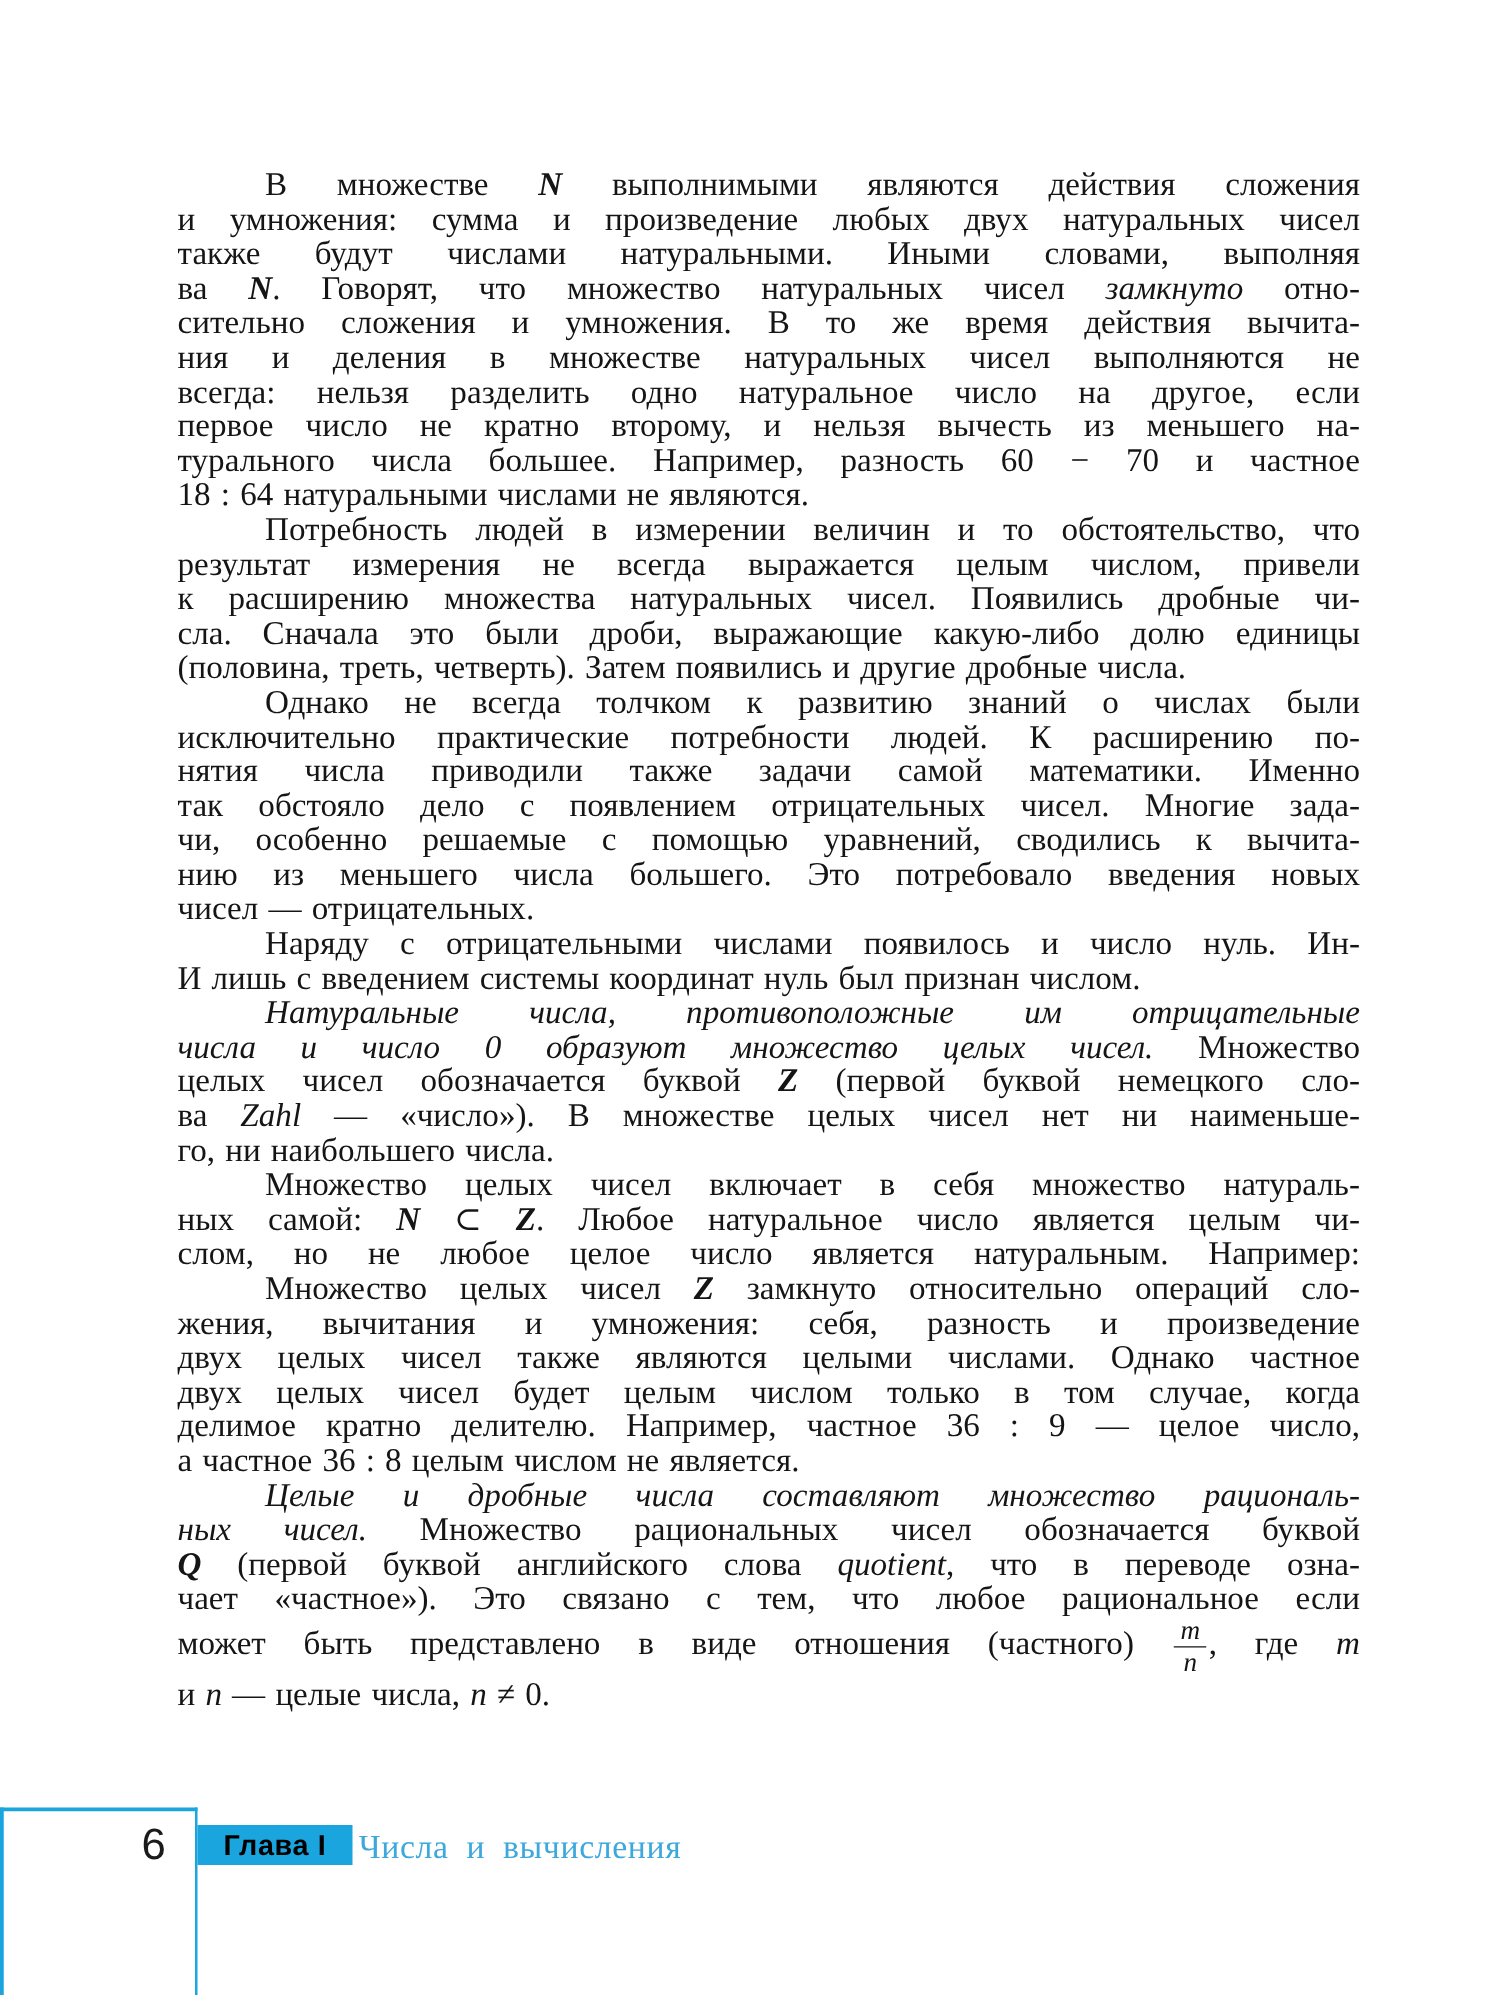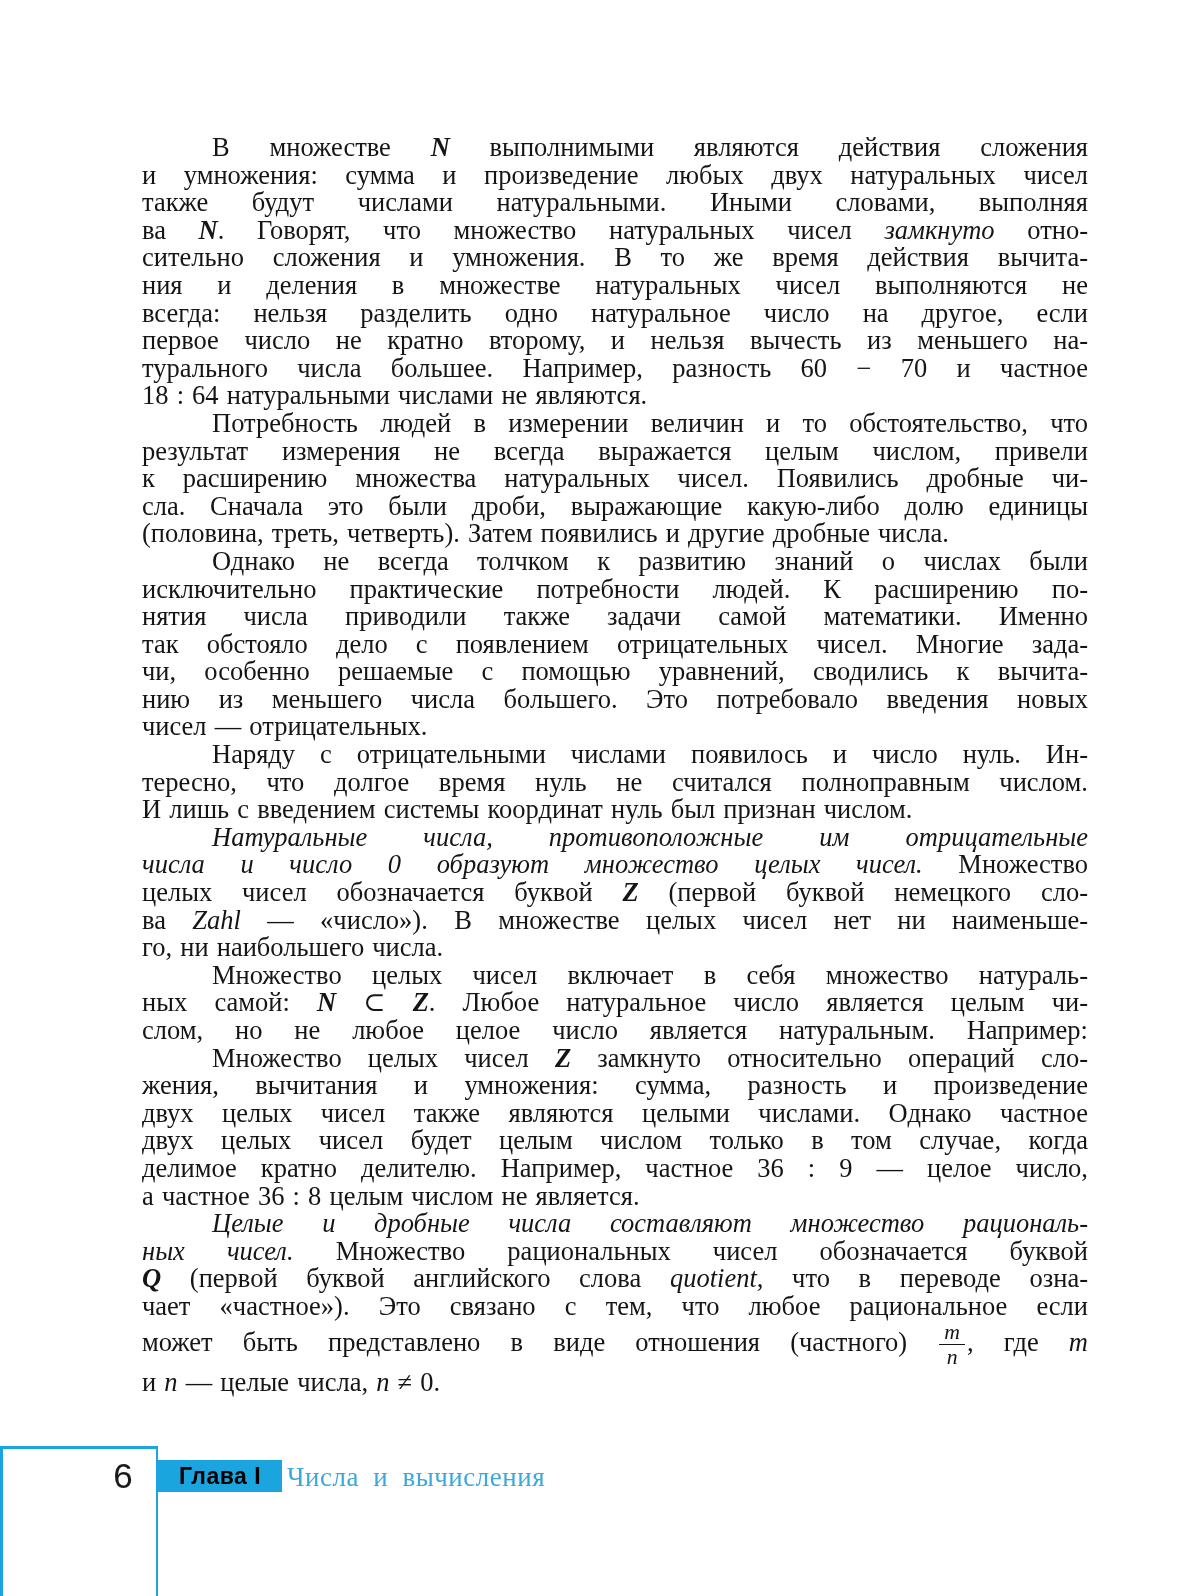--- a/index.html
+++ b/index.html
@@ -100,38 +100,37 @@
         <div class="line first"><span>Однако не всегда толчком к развитию знаний о числах были</span></div>
         <div class="line"><span>исключительно практические потребности людей. К расширению по-</span></div>
         <div class="line"><span>нятия числа приводили также задачи самой математики. Именно</span></div>
         <div class="line"><span>так обстояло дело с появлением отрицательных чисел. Многие зада-</span></div>
         <div class="line"><span>чи, особенно решаемые с помощью уравнений, сводились к вычита-</span></div>
         <div class="line"><span>нию из меньшего числа большего. Это потребовало введения новых</span></div>
         <div class="line last"><span>чисел — отрицательных.</span></div>
       </div>
       <div class="para">
         <div class="line first"><span>Наряду с отрицательными числами появилось и число нуль. Ин-</span></div>
-        <div class="line"><span>тересно, что долгое время нуль не считался полноправным числом.</span></div>
         <div class="line last"><span>И лишь с введением системы координат нуль был признан числом.</span></div>
       </div>
       <div class="para">
         <div class="line first"><span class="s-i">Натуральные числа, противоположные им отрицательные</span></div>
         <div class="line"><span class="s-i">числа и число 0 образуют множество целых чисел.</span><span> Множество</span></div>
         <div class="line"><span>целых чисел обозначается буквой </span><span class="s-bi">Z</span><span> (первой буквой немецкого сло-</span></div>
         <div class="line"><span>ва </span><span class="s-i">Zahl</span><span> — «число»). В множестве целых чисел нет ни наименьше-</span></div>
         <div class="line last"><span>го, ни наибольшего числа.</span></div>
       </div>
       <div class="para">
         <div class="line first"><span>Множество целых чисел включает в себя множество натураль-</span></div>
         <div class="line"><span>ных самой: </span><span class="s-bi">N</span><span> ⊂ </span><span class="s-bi">Z</span><span>. Любое натуральное число является целым чи-</span></div>
         <div class="line"><span>слом, но не любое целое число является натуральным. Например:</span></div>
       </div>
       <div class="para">
         <div class="line first"><span>Множество целых чисел </span><span class="s-bi">Z</span><span> замкнуто относительно операций сло-</span></div>
-        <div class="line"><span>жения, вычитания и умножения: сумма, разность и произведение</span></div>
+        <div class="line"><span>жения, вычитания и умножения: себя, разность и произведение</span></div>
         <div class="line"><span>двух целых чисел также являются целыми числами. Однако частное</span></div>
         <div class="line"><span>двух целых чисел будет целым числом только в том случае, когда</span></div>
         <div class="line"><span>делимое кратно делителю. Например, частное 36 : 9 — целое число,</span></div>
         <div class="line last"><span>а частное 36 : 8 целым числом не является.</span></div>
       </div>
       <div class="para">
         <div class="line first"><span class="s-i">Целые и дробные числа составляют множество рациональ-</span></div>
         <div class="line"><span class="s-i">ных чисел.</span><span> Множество рациональных чисел обозначается буквой</span></div>
         <div class="line"><span class="s-bi">Q</span><span> (первой буквой английского слова </span><span class="s-i">quotient</span><span>, что в переводе озна-</span></div>
         <div class="line"><span>чает «частное»). Это связано с тем, что любое рациональное если</span></div>

